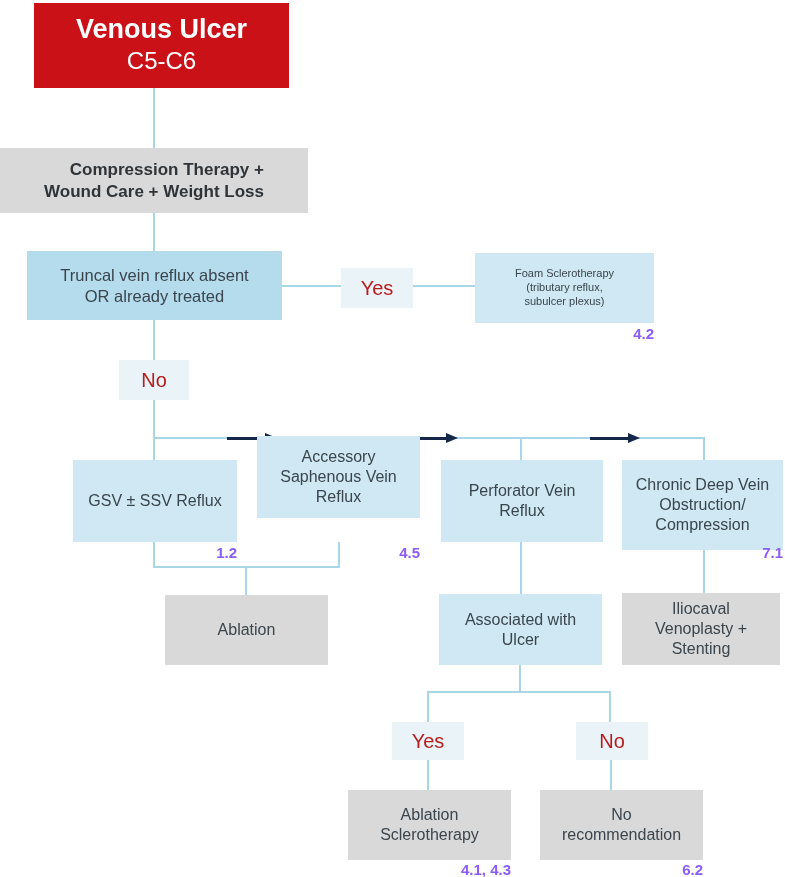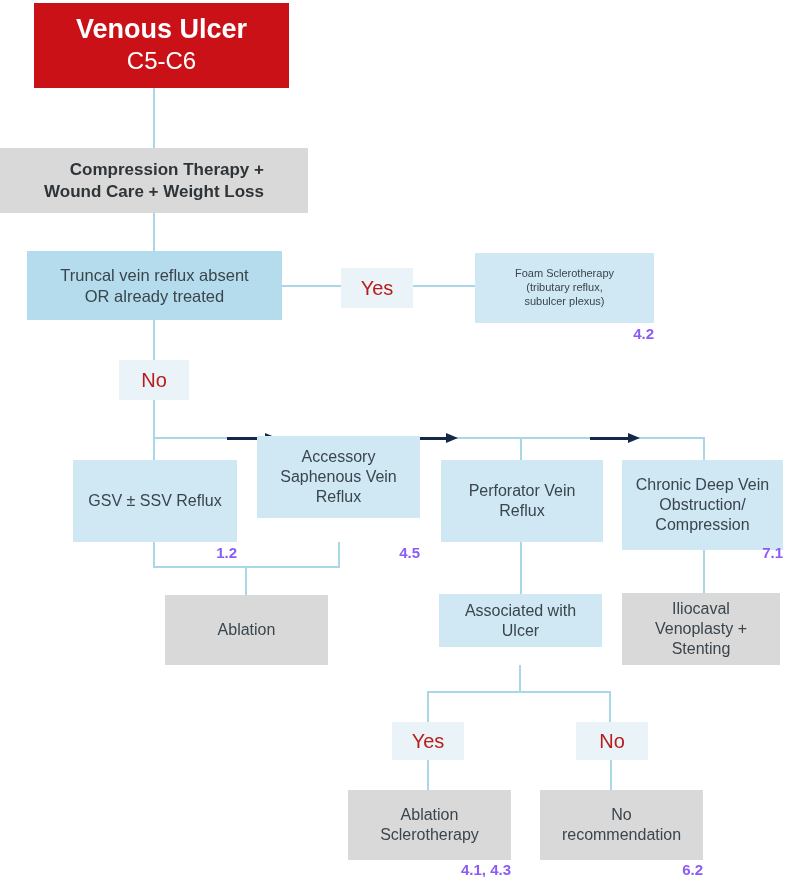--- a/index.html
+++ b/index.html
@@ -41,21 +41,21 @@
   .n-compression { left: 0px;   top: 148px; width: 308px; height: 65px; background:#d9d9d9; color:#2f3438; font-weight: bold; font-size: 17px; text-align: right; }
   .n-truncal     { left: 27px;  top: 251px; width: 255px; height: 69px; }
   .n-yes-top     { left: 341px; top: 268px; width: 72px;  height: 40px; }
   .n-foam        { left: 475px; top: 253px; width: 179px; height: 70px; font-size: 11px; }
   .n-no-top      { left: 119px; top: 360px; width: 70px;  height: 40px; }
   .n-gsv         { left: 73px;  top: 460px; width: 164px; height: 82px; }
   .n-accessory   { left: 257px; top: 436px; width: 163px; height: 82px; }
   .n-perforator  { left: 441px; top: 460px; width: 162px; height: 82px; }
   .n-chronic     { left: 622px; top: 460px; width: 161px; height: 90px; }
   .n-ablation    { left: 165px; top: 595px; width: 163px; height: 70px; }
-  .n-associated  { left: 439px; top: 594px; width: 163px; height: 53px; }
+  .n-associated  { left: 439px; top: 594px; width: 163px; height: 71px; }
   .n-iliocaval   { left: 622px; top: 593px; width: 158px; height: 72px; }
   .n-yes-bottom  { left: 392px; top: 722px; width: 72px;  height: 38px; }
   .n-no-bottom   { left: 576px; top: 722px; width: 72px;  height: 38px; }
   .n-abl-scler   { left: 348px; top: 790px; width: 163px; height: 70px; }
   .n-no-rec      { left: 540px; top: 790px; width: 163px; height: 70px; }
 
   
   .ref {
     position: absolute;
     text-align: right;

